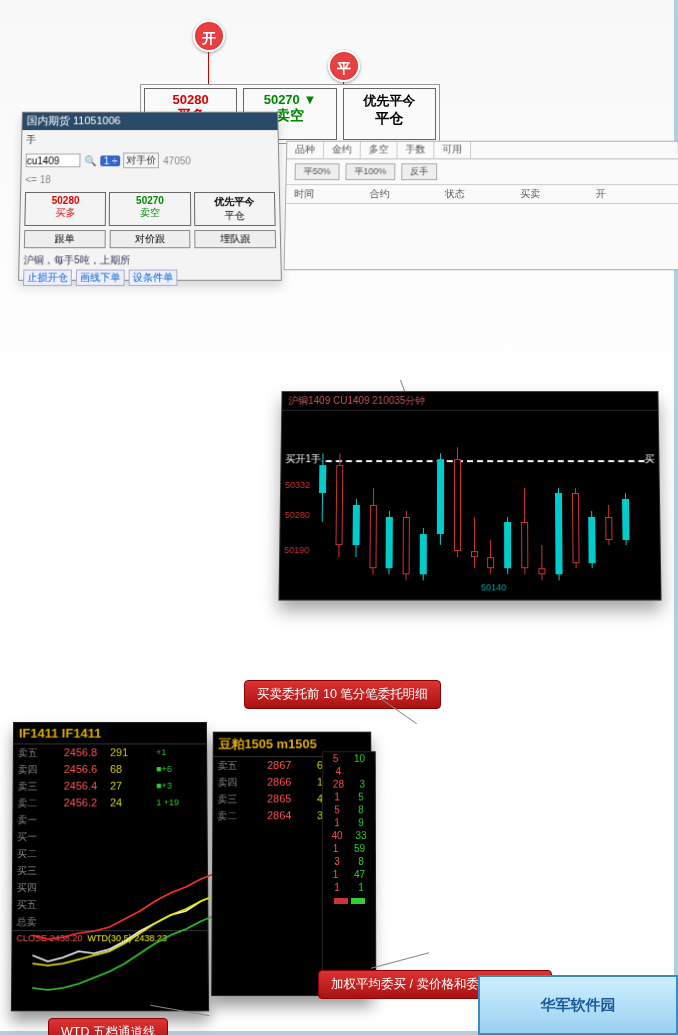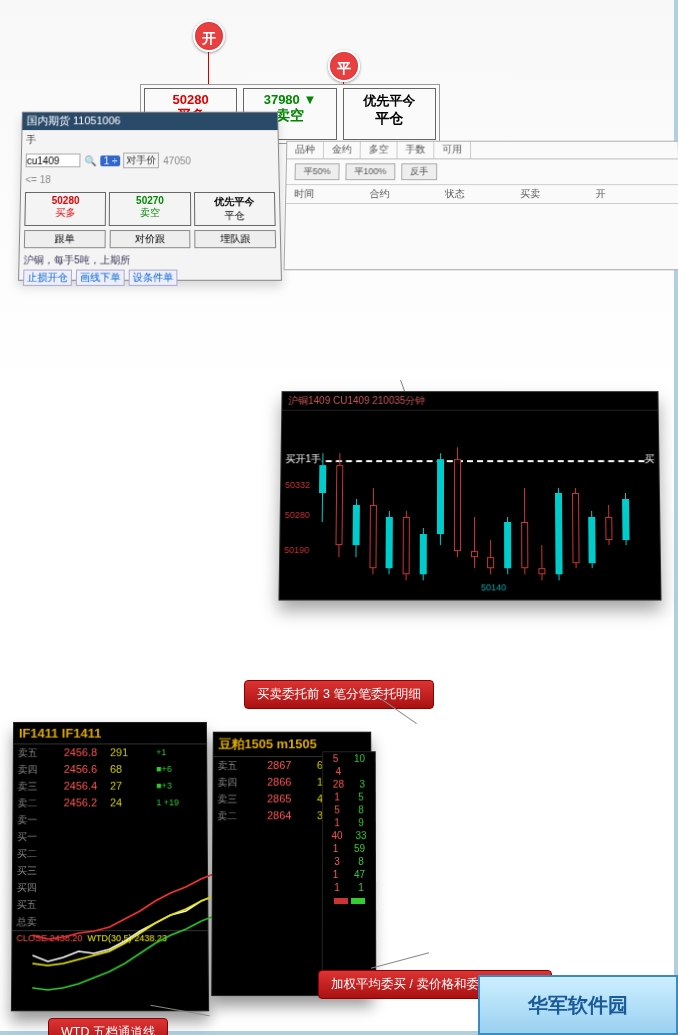--- a/index.html
+++ b/index.html
@@ -84,21 +84,21 @@
   
   .linechart{position:absolute;left:20px;top:140px;width:290px;height:130px;}
   .linechart svg{width:100%;height:100%;}
   
   .minipanel{position:absolute;left:322px;top:70px;width:54px;height:230px;background:#000;border:1px solid #222;font-size:10px;color:#ccc;transform:perspective(900px) rotateX(4deg);}
   .mp-row{display:flex;justify-content:space-around;padding:1px 2px;}
   .mp-bars{display:flex;gap:3px;justify-content:center;padding:4px 0;}
   .mp-bar{width:14px;height:6px;}
   
   .logo-badge{position:absolute;right:0;bottom:0;width:200px;height:60px;background:linear-gradient(#cdefff,#9ad0f0);border:2px solid #3a8cc0;display:flex;flex-direction:column;align-items:center;justify-content:center;}
-  .logo-cht{color:#1a5a9a;font-size:20px;font-weight:bold;}
+  .logo-cht{color:#1a5a9a;font-size:15px;font-weight:bold;}
   .logo-en{font-family:Arial;font-style:italic;font-weight:bold;font-size:17px;}
   .logo-en .on{color:#e08000;} .logo-en .line{color:#1060b0;} .logo-en .down{color:#10a010;} .logo-en .net{color:#1060b0;font-size:10px;font-style:normal;}
   
   .callout-line2{position:absolute;width:60px;height:1px;background:#888;}
   .cl-a{left:362px;top:26px;transform:rotate(35deg);}
   .cl-b{left:370px;top:280px;transform:rotate(-15deg);}
   .cl-c{left:150px;top:330px;transform:rotate(10deg);}
 </style>
 </head>
 <body>
@@ -110,21 +110,21 @@
     <div class="tag-line tl1"></div>
     <div class="circle-tag tag-close">平</div>
     <div class="tag-line tl2"></div>
 
     <div class="big-panel" id="big-cells">
         <div class="big-cell">
       <div class="num red">50280</div>
       <div class="act red">买多</div>
     </div>
         <div class="big-cell">
-      <div class="num green">37980 ▼</div>
+      <div class="num green">50270 ▼</div>
       <div class="act green">卖空</div>
     </div>
         <div class="big-cell">
       <div class="num blue">优先平今</div>
       <div class="act blue">平仓</div>
     </div>
       </div>
 
     <div class="software-frame">
       <div class="sf-title">国内期货 11051006</div>
@@ -277,21 +277,21 @@
             <div class="candle up" style="left:303.1578947368421px;">
       <div class="wick" style="top:63.46153846153847px;height:51.92307692307692px;"></div>
       <div class="body" style="top:69.23076923076924px;height:40.38461538461537px;"></div>
     </div>
           </div>
       </div>
     </div>
   </div>
 
   <div class="sec3">
-    <div class="redlabel rl1">买卖委托前 3 笔分笔委托明细</div>
+    <div class="redlabel rl1">买卖委托前 10 笔分笔委托明细</div>
     <div class="callout-line2 cl-a"></div>
 
     <div class="depth d1">
       <div class="depth-title">IF1411   IF1411</div>
       <div id="d1-rows">
           <div class="depth-row">
      <span class="dr-lbl">卖五</span>
      <span class="p-red">2456.8</span>
      <span class="p-ylw">291</span>
      <span class="p-grn" style="font-size:9px;">+1</span>

